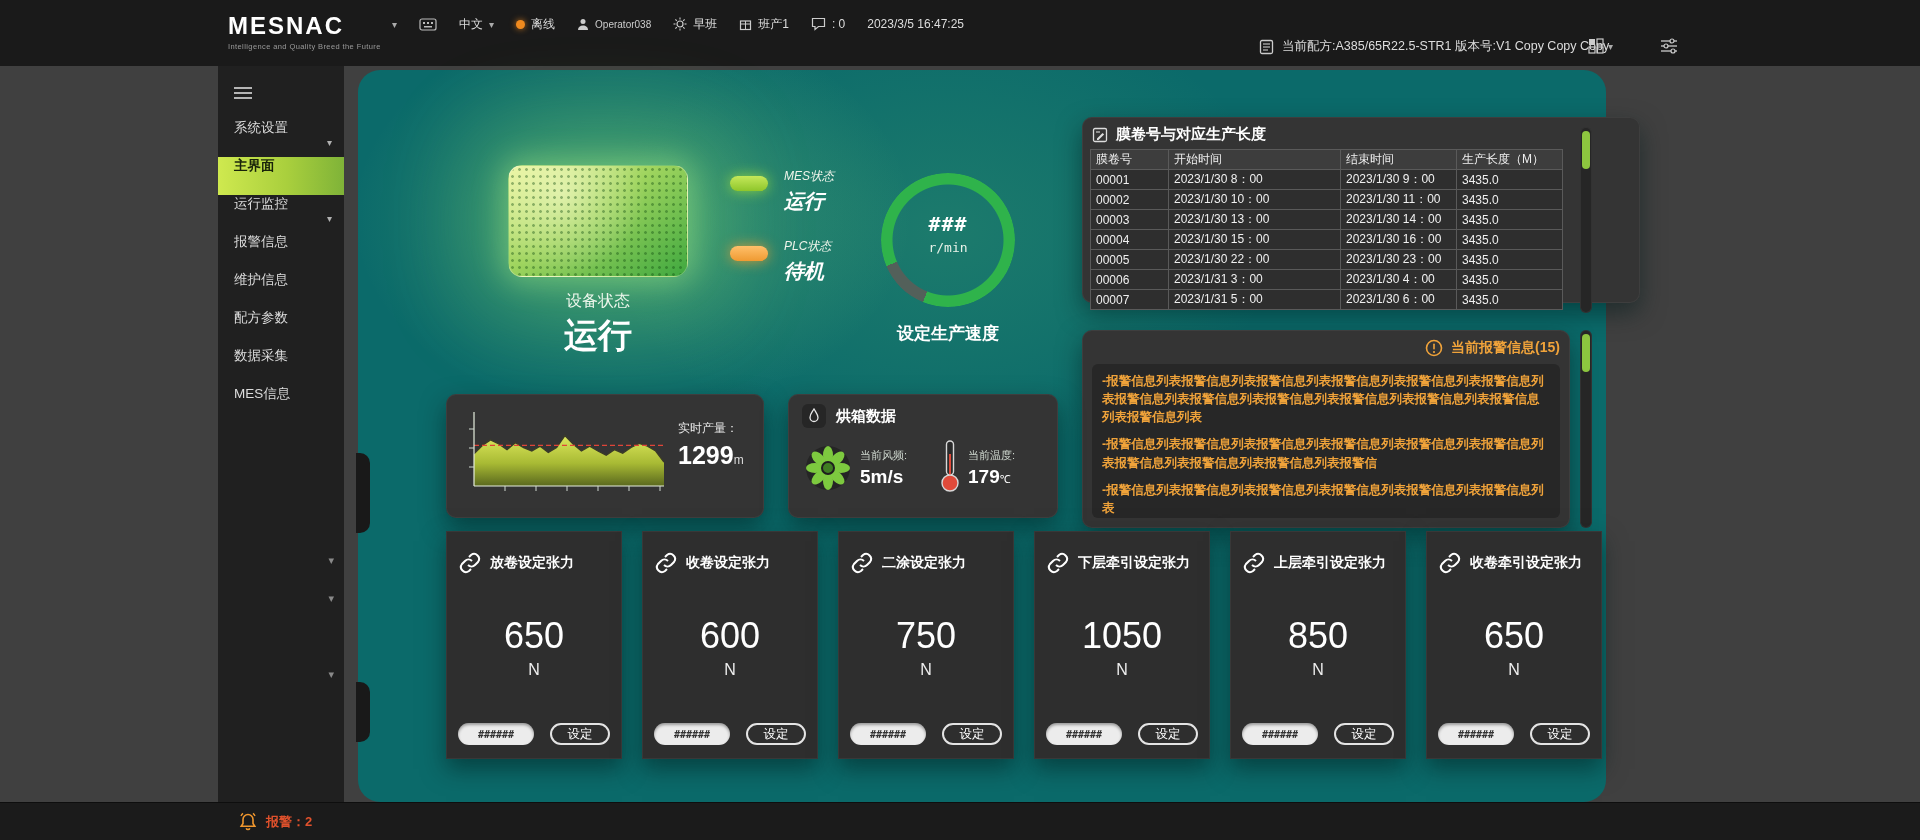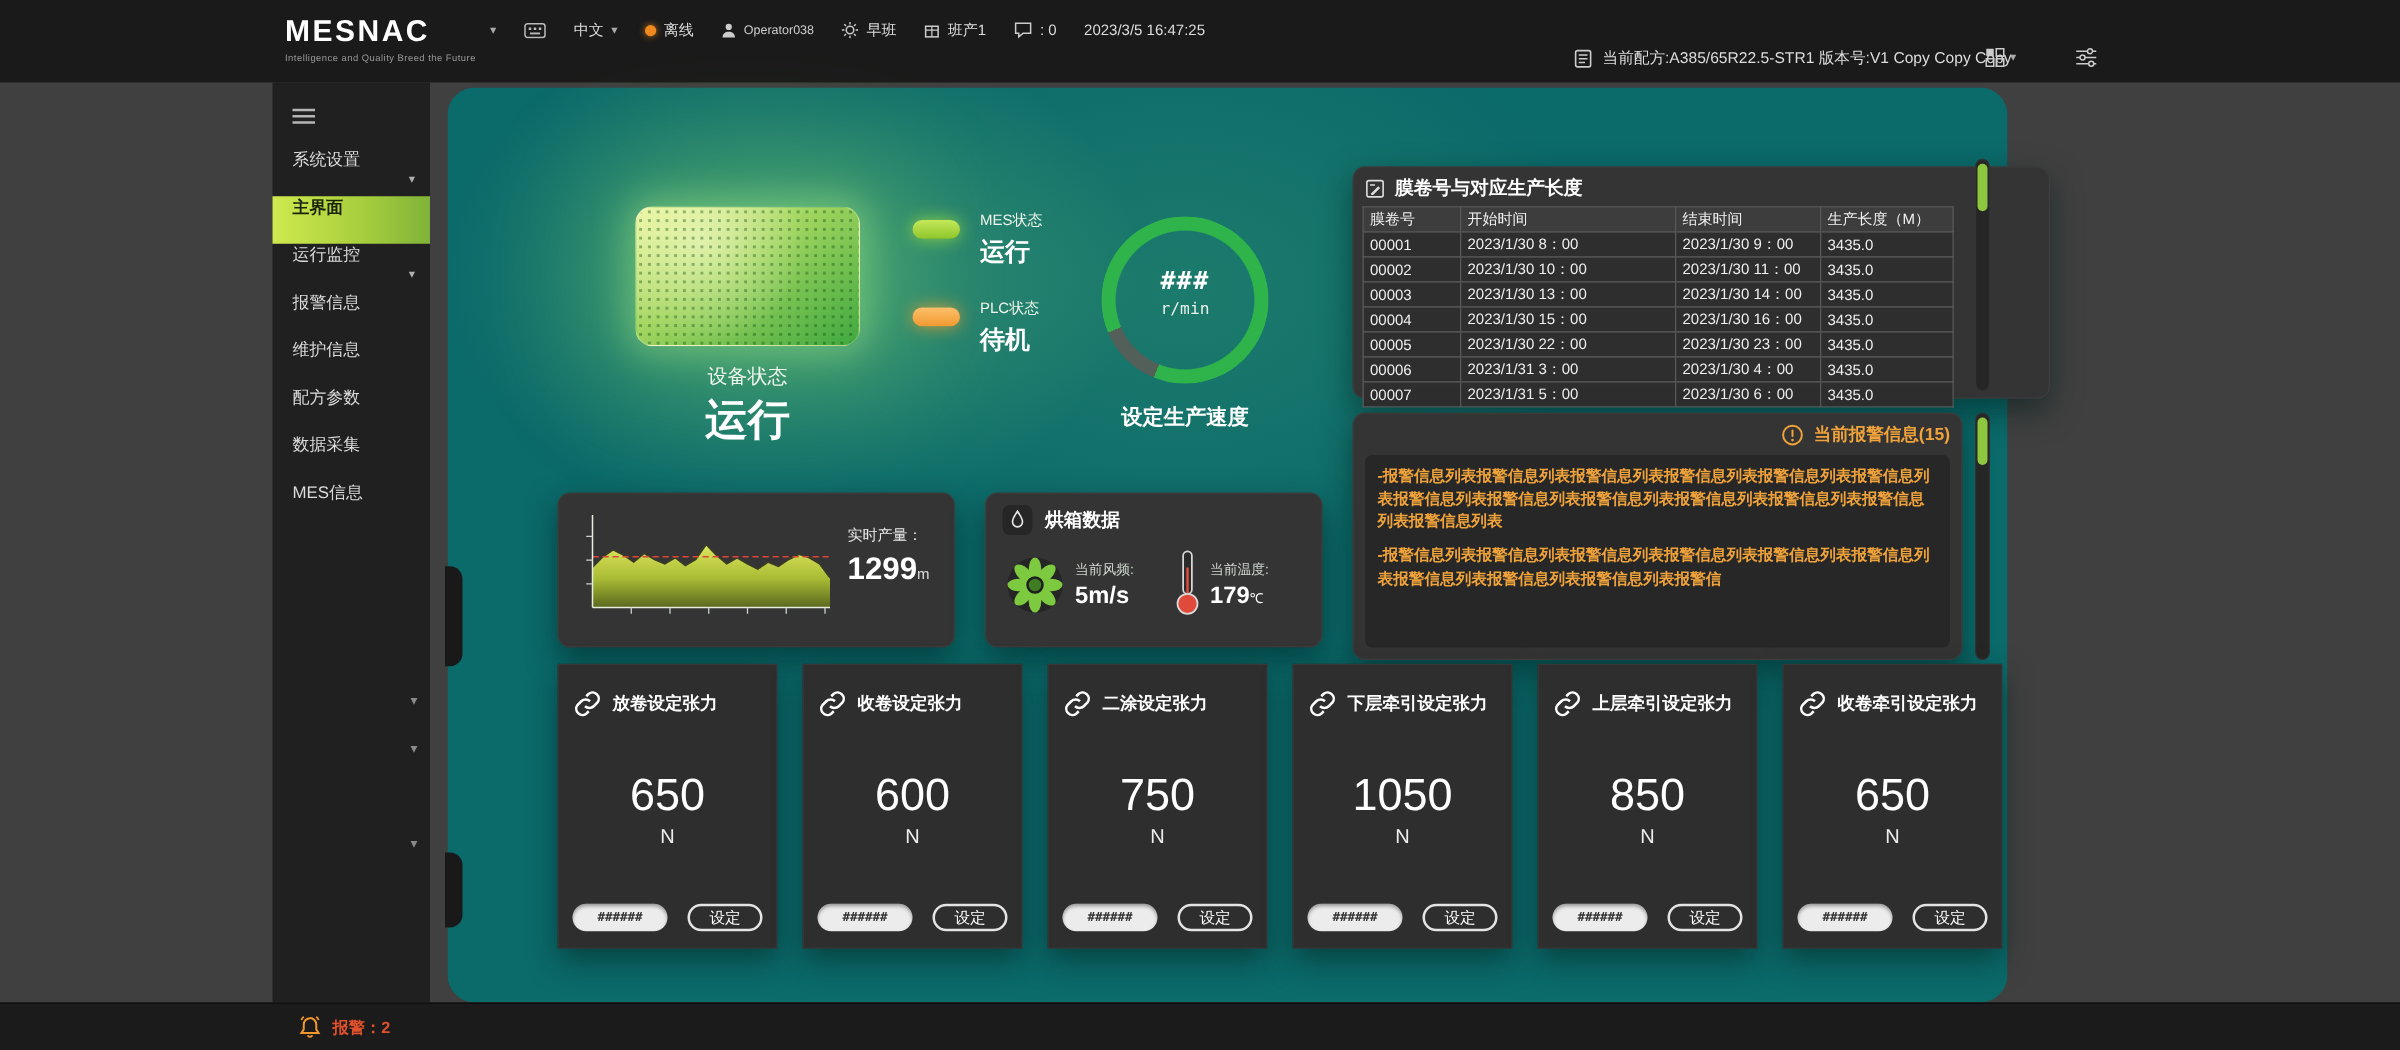--- a/index.html
+++ b/index.html
@@ -52,41 +52,41 @@
   .led-panel::after { content:""; position:absolute; inset:0; border-radius:inherit;
     background-image:radial-gradient(rgba(12,74,12,.38) 1.3px, rgba(0,0,0,0) 1.5px);
     background-size:7px 7px; }
   .device-label { position:absolute; left:150px; top:221px; width:180px; text-align:center; font-size:16px; color:#eef7ec; }
   .device-state { position:absolute; left:150px; top:243px; width:180px; text-align:center; font-size:34px; font-weight:bold; color:#fff; }
 
   
   .status-pill { position:absolute; width:38px; height:15px; border-radius:8px; }
   .pill-green { background:linear-gradient(180deg,#c4e85a,#8fc62b); box-shadow:0 0 14px rgba(160,225,60,.85); }
   .pill-orange { background:linear-gradient(180deg,#ffc06a,#ef9a32); box-shadow:0 0 14px rgba(240,160,50,.85); }
-  .status-block { position:absolute; }
+  .status-block { position:absolute;font-style:italic; }
   .status-small { font-size:12px; color:#eef4ea; }
   .status-big { font-size:20px; font-weight:bold; color:#fff; margin-top:3px; }
 
   
   .gauge-ring { position:absolute; left:523px; top:103px; width:134px; height:134px; border-radius:50%;
     background:conic-gradient(#2fb34b 0deg 202deg, #53605a 202deg 247deg, #2fb34b 247deg 360deg);
     -webkit-mask:radial-gradient(closest-side, rgba(0,0,0,0) calc(100% - 12px), #000 calc(100% - 11px));
     mask:radial-gradient(closest-side, rgba(0,0,0,0) calc(100% - 12px), #000 calc(100% - 11px));
   }
   .gauge-center { position:absolute; left:523px; top:142px; width:134px; text-align:center; }
   .gauge-value { font-family:"DejaVu Sans Mono", monospace; font-size:20px; font-weight:bold; color:#fff; letter-spacing:1px; }
   .gauge-unit { font-family:"DejaVu Sans Mono", monospace; font-size:13px; color:#e8f2e8; margin-top:4px; }
   .gauge-label { position:absolute; left:490px; top:252px; width:200px; text-align:center; font-size:17px; font-weight:bold; color:#fff; }
 
   
   .dark-panel { position:absolute; background:#343434; border-radius:10px;
     box-shadow:0 10px 24px rgba(0,25,25,.5), inset 0 0 0 1px rgba(255,255,255,.05); }
 
   
-  .table-panel { left:724px; top:63px; width:558px; height:186px; }
+  .table-panel { left:724px; top:47px; width:558px; height:186px; }
   .panel-title-row { display:flex; align-items:center; gap:8px; padding:8px 10px 5px 10px; font-size:15px; font-weight:bold; color:#fff; }
   .prod-table { border-collapse:collapse; margin:0 8px; width:472px; table-layout:fixed; }
   .prod-table th, .prod-table td { border:1px solid #5a5a5a; font-size:12px; color:#f0f0f0; padding:1px 5px; height:18px; text-align:left; font-weight:normal; white-space:nowrap; overflow:hidden; }
   .prod-table th { background:#3d3d3d; }
   .prod-table td { background:#2e2e2e; }
   .col-roll { width:78px; } .col-start { width:172px; } .col-end { width:116px; } .col-len { width:106px; }
 
   .scroll-strip { position:absolute; width:12px; background:#262626; border-radius:6px; box-shadow:inset 0 0 0 1px rgba(255,255,255,.06); }
   .scroll-thumb { position:absolute; left:2px; top:4px; width:8px; height:38px; border-radius:4px; background:#8dc63f; cursor:pointer; }
 
@@ -388,20 +388,21 @@
         <svg width="18" height="18" viewBox="0 0 18 18">
             <circle cx="9" cy="9" r="7.5" fill="none" stroke="#f0a33a" stroke-width="1.6"></circle>
             <rect x="8.2" y="4.5" width="1.6" height="6" rx="0.8" fill="#f0a33a"></rect>
             <circle cx="9" cy="13" r="1.1" fill="#f0a33a"></circle>
           </svg>
         <span>当前报警信息(15)</span>
       </div>
       <div class="alarm-inner">
         <div class="alarm-line">-报警信息列表报警信息列表报警信息列表报警信息列表报警信息列表报警信息列表报警信息列表报警信息列表报警信息列表报警信息列表报警信息列表报警信息列表报警信息列表</div>
         <div class="alarm-line">-报警信息列表报警信息列表报警信息列表报警信息列表报警信息列表报警信息列表报警信息列表报警信息列表报警信息列表报警信</div>
+        <div class="alarm-line">-报警信息列表报警信息列表报警信息列表报警信息列表报警信息列表报警信息列表</div>
       </div>
     </section>
     <div class="scroll-strip" style="left:1222px; top:260px; height:198px;">
       <div class="scroll-thumb"></div>
     </div>
 
     <section class="dark-panel chart-panel">
       <svg id="prod-chart" class="chart-svg" width="214" height="100" viewBox="0 0 214 100">
         <defs>
           <linearGradient id="areaGrad" x1="0" y1="0" x2="0" y2="1">

